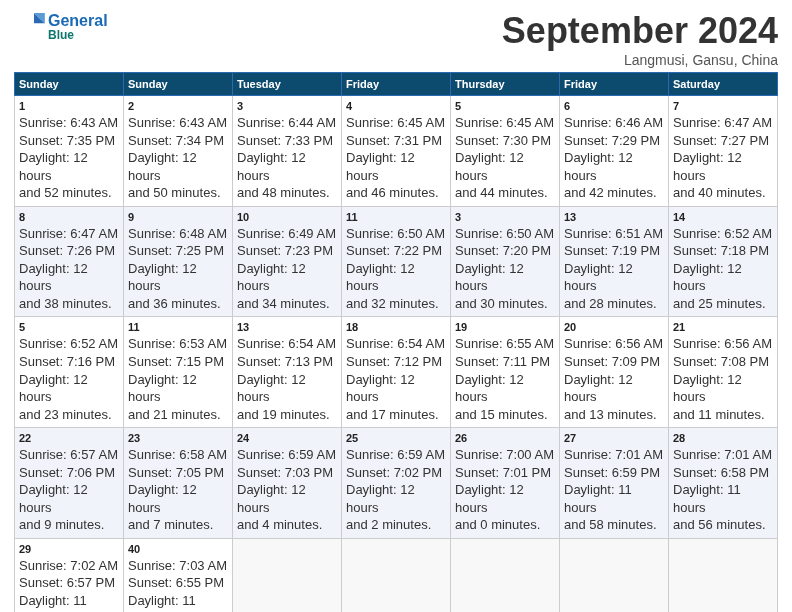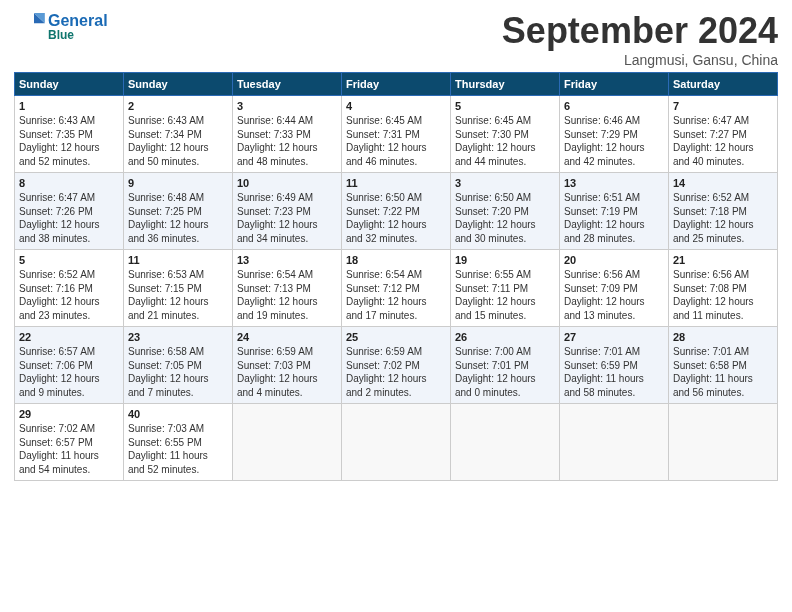--- a/index.html
+++ b/index.html
@@ -74,21 +74,21 @@
       height: 72px;
     }
     .day-num {
       font-size: 11px;
       font-weight: bold;
       color: #222;
       display: block;
       margin-bottom: 2px;
     }
     .day-info {
-      font-size: 10px;
+      font-size: 13px;
       color: #333;
       line-height: 1.35;
     }
     .empty-cell {
       background: #f8f8f8;
     }
     tbody tr:last-child td {
       height: 68px;
     }
   </style>

